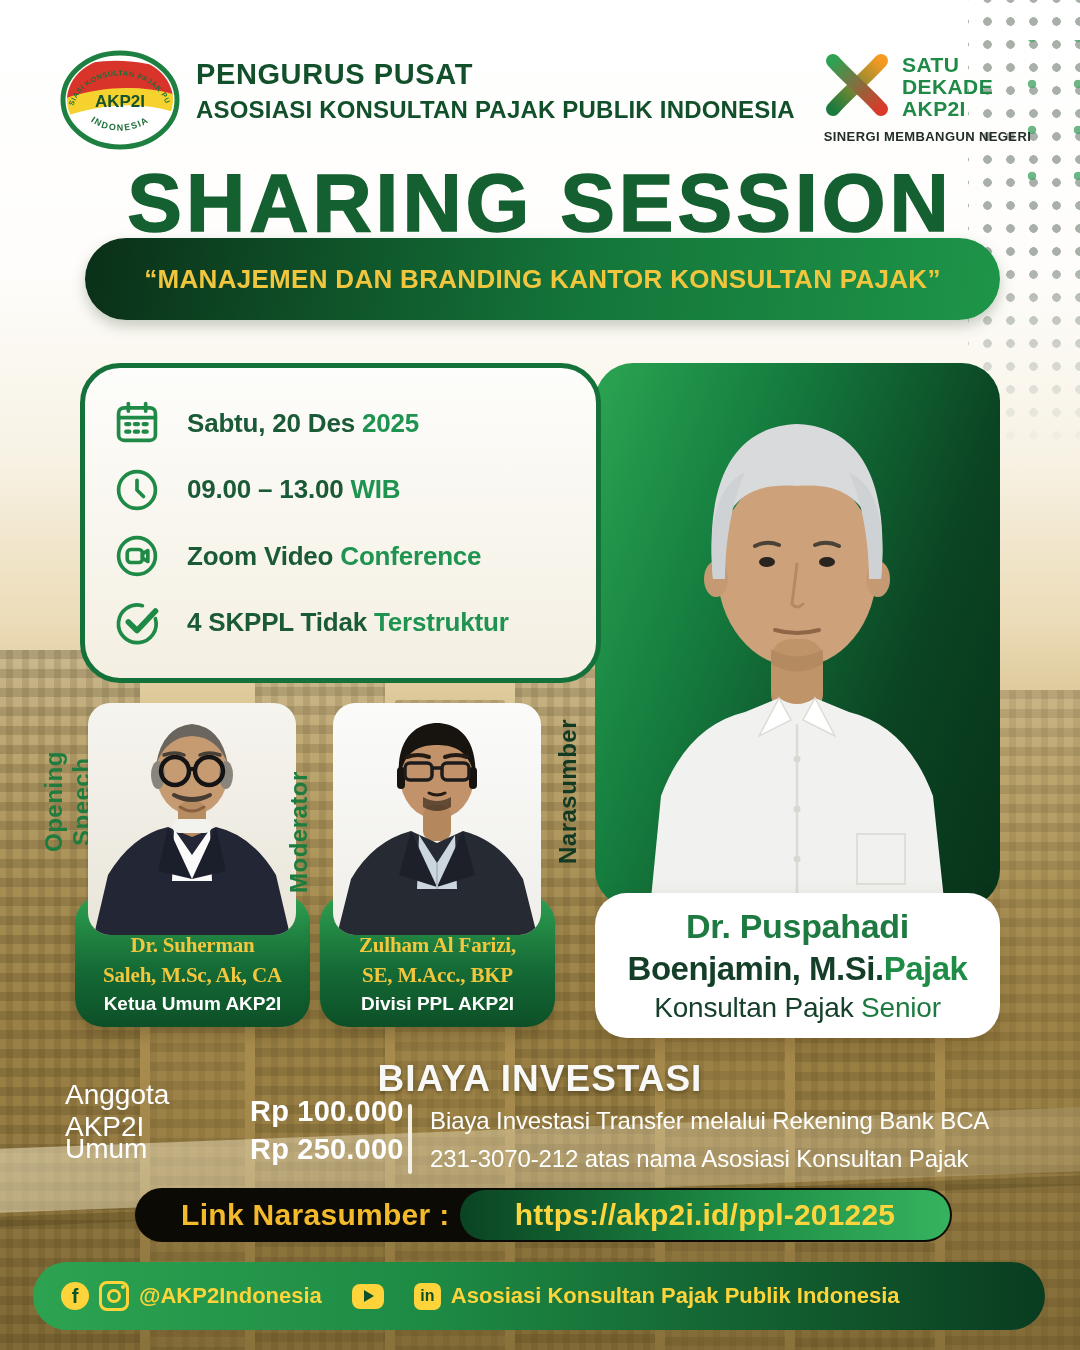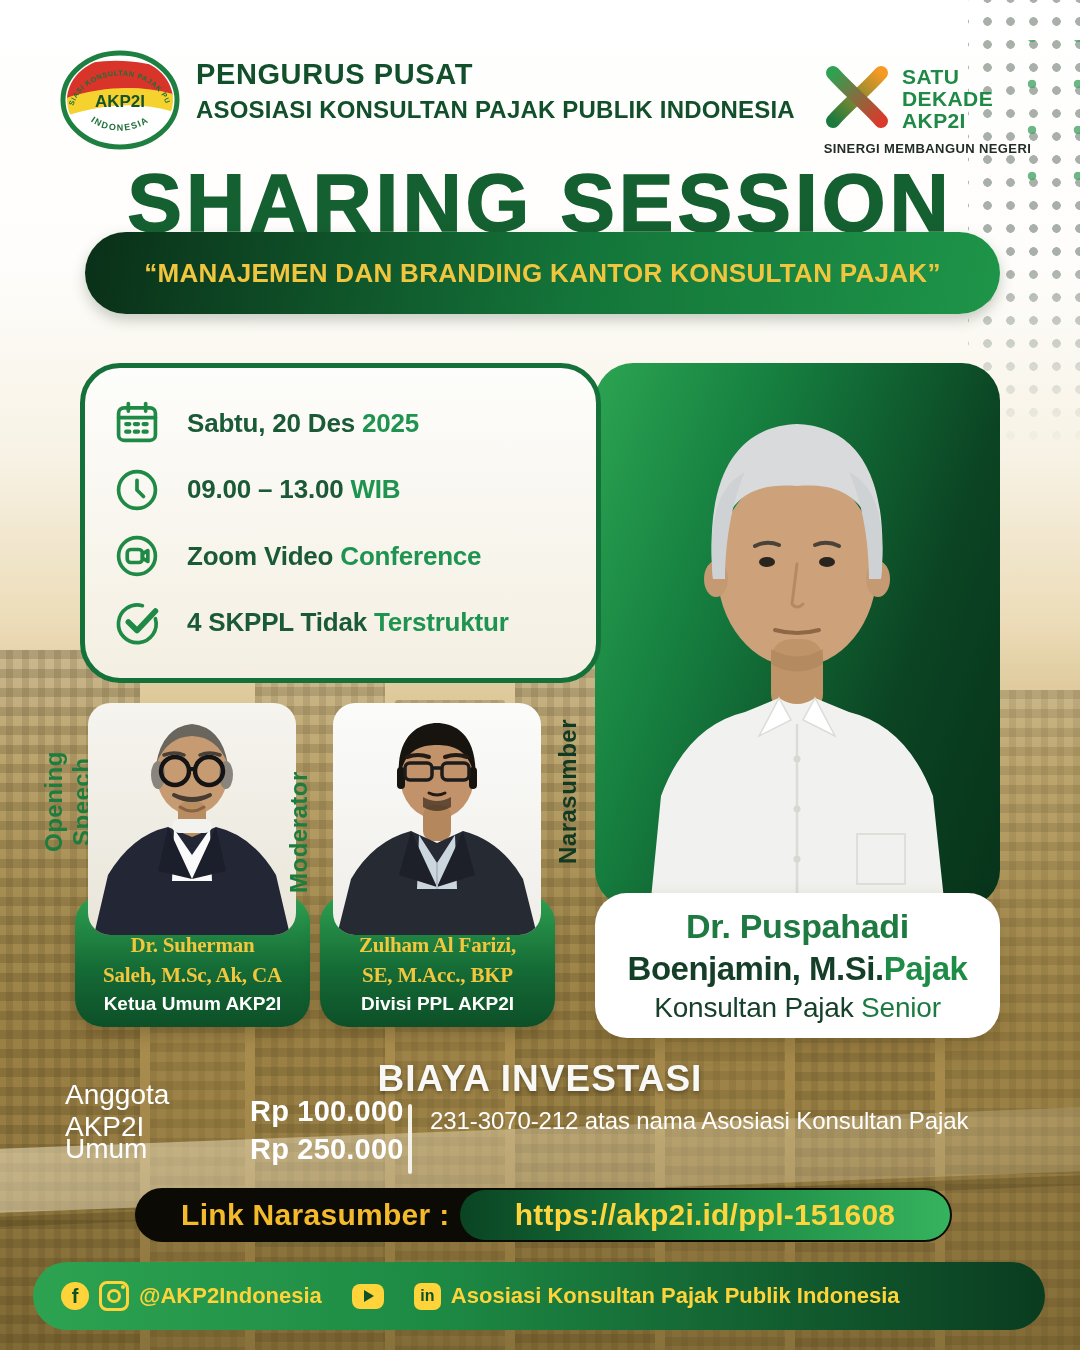--- a/index.html
+++ b/index.html
@@ -28,29 +28,29 @@
     -webkit-mask-image:linear-gradient(180deg,#000 58%,transparent 100%);
             mask-image:linear-gradient(180deg,#000 58%,transparent 100%);}
   .dots-green{position:absolute;right:0;top:40px;width:90px;height:150px;z-index:2;opacity:.8;
     background-image:radial-gradient(circle,#49a568 4px,rgba(73,165,104,0) 4.6px);
     background-size:46px 46px;background-position:19px 21px;}
   
   .emblem{position:absolute;left:60px;top:50px;width:120px;height:100px;z-index:5;}
   .org-text{position:absolute;left:196px;top:58px;z-index:5;color:#12502b;}
   .org-text .l1{font-size:29px;font-weight:700;letter-spacing:.6px;}
   .org-text .l2{font-size:24px;font-weight:800;letter-spacing:.2px;margin-top:5px;}
-  .decade{position:absolute;left:820px;top:60px;width:215px;z-index:5;}
+  .decade{position:absolute;left:820px;top:48px;width:215px;z-index:5;}
   .decade-row{display:flex;align-items:center;gap:8px;}
   .decade-words{color:#1e8a46;font-size:21px;font-weight:800;line-height:1.04;letter-spacing:.4px;}
   .decade-tag{margin-top:3px;font-size:13px;font-weight:800;color:#222d26;letter-spacing:.4px;text-align:center;width:100%;}
   
   .hero-title{position:absolute;left:0;right:0;top:156px;z-index:5;text-align:center;
     font-size:82px;font-weight:800;color:#156030;letter-spacing:4px;
     -webkit-text-stroke:1.5px #156030;}
-  .topic-pill{position:absolute;left:85px;top:232px;width:915px;height:82px;z-index:5;
+  .topic-pill{position:absolute;left:85px;top:238px;width:915px;height:82px;z-index:5;
     border-radius:41px;display:flex;align-items:center;justify-content:center;
     background:linear-gradient(100deg,#0a2f18 0%,#14763a 55%,#1e9549 100%);
     box-shadow:0 6px 14px rgba(30,60,30,.25);}
   .topic-pill span{color:#f1c63e;font-size:26px;font-weight:800;letter-spacing:.3px;}
   
   .details-card{position:absolute;left:80px;top:363px;width:521px;height:320px;z-index:5;
     background:linear-gradient(180deg,#fdfdfb 0%,#f4efe2 100%);
     border:5px solid #15713a;border-radius:40px;box-sizing:border-box;
     display:flex;flex-direction:column;justify-content:space-around;padding:22px 26px;}
   .d-row{display:flex;align-items:center;gap:24px;}
@@ -351,26 +351,27 @@
       <span class="fee-label">Anggota AKP2I</span>
       <span class="fee-amount">Rp 100.000</span>
     </div>
     <div class="fee-row">
       <span class="fee-label">Umum</span>
       <span class="fee-amount">Rp 250.000</span>
     </div>
   </div>
   <div class="fee-div"></div>
   <div class="fee-notes">
+    <div>Biaya Investasi Transfer melalui Rekening Bank BCA</div>
     <div>231-3070-212 atas nama Asosiasi Konsultan Pajak</div>
   </div>
 
   <div class="reg-pill">
     <span class="reg-label">Link Narasumber :</span>
-    <span class="reg-url">https://akp2i.id/ppl-151608</span>
+    <span class="reg-url">https://akp2i.id/ppl-201225</span>
   </div>
 
   <div class="footer">
     <span class="soc">
       <span class="ic-fb">f</span>
       <span class="ic-ig"></span>
       <span>@AKP2Indonesia</span>
     </span>
     <span class="soc">
       <span class="ic-yt"></span>

